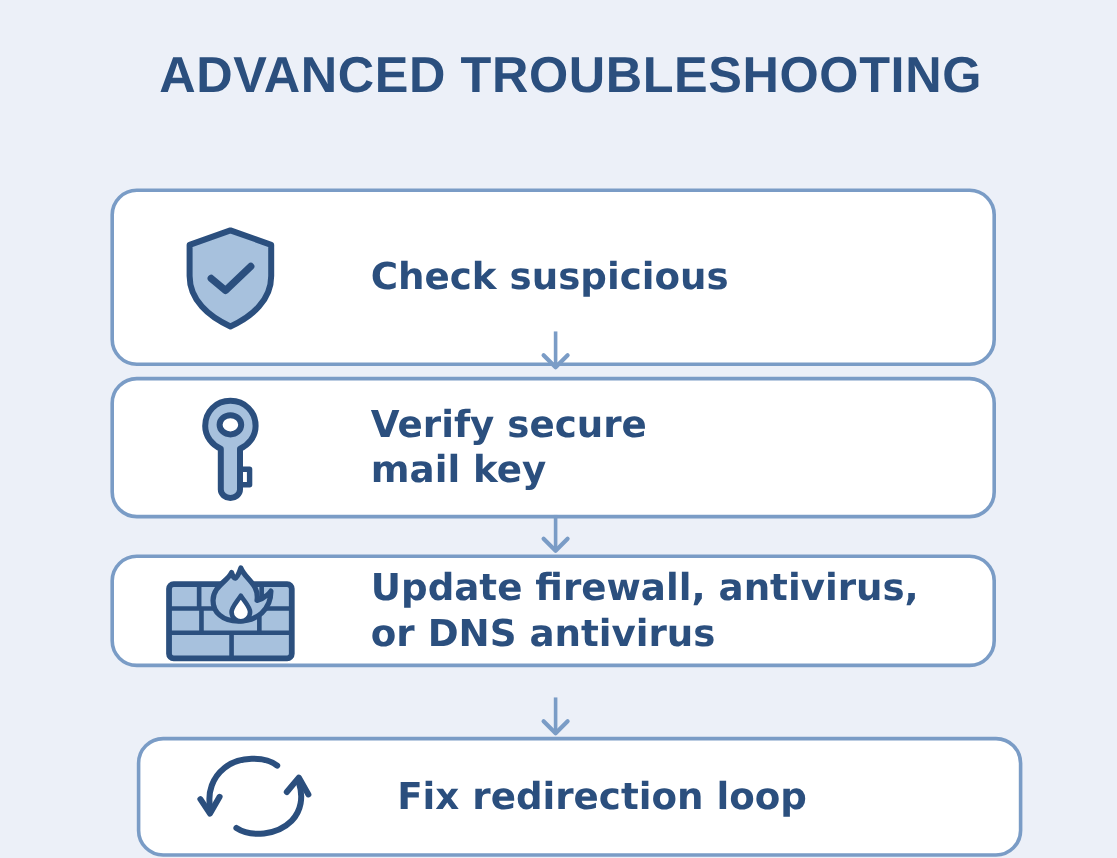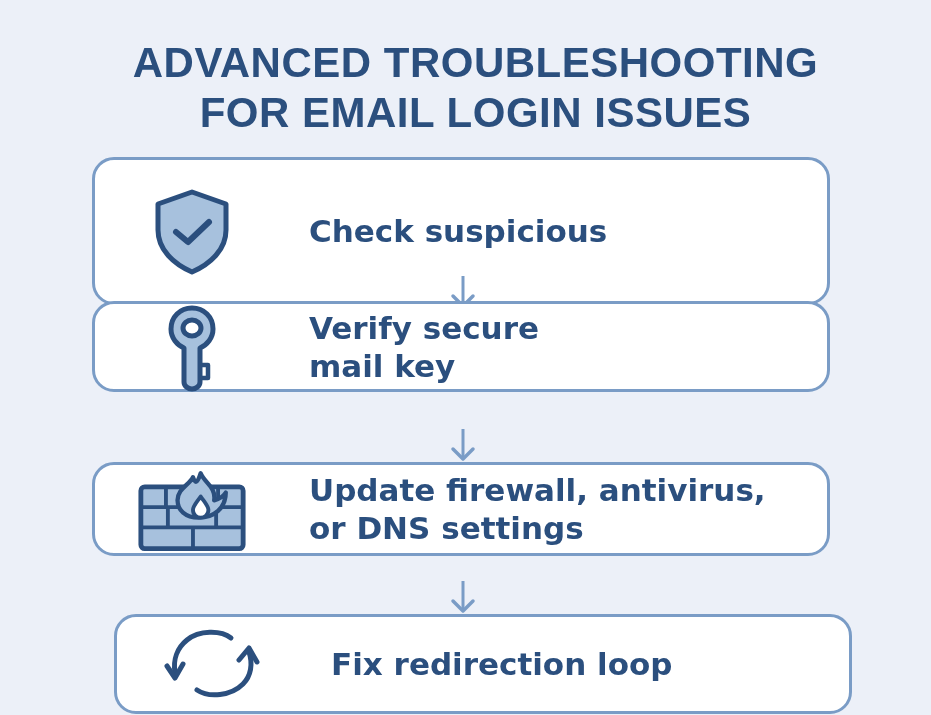--- a/index.html
+++ b/index.html
@@ -66,41 +66,40 @@
       left: 448px;
       width: 30px;
       height: 36px;
     }
   </style>
 </head>
 <body>
 
 <div class="title">
   <span>ADVANCED TROUBLESHOOTING</span>
-  <span>FOR EMAIL LOGIN ISSUES</span>
 </div>
 
 <div class="card" style="top:157px;height:148px;">
   <div class="icon">
     <svg width="104" height="90" viewBox="0 0 104 90">
       <path d="M52 6 L86 18 L86 44 C86 64 70 78 52 86 C34 78 18 64 18 44 L18 18 Z" fill="#a7c1dd" stroke="#2b4f7e" stroke-width="5" stroke-linejoin="round"></path>
       <path d="M36 46 L48 56 L69 36" fill="none" stroke="#2b4f7e" stroke-width="6" stroke-linecap="round" stroke-linejoin="round"></path>
     </svg>
   </div>
   <div class="label">
     <span>Check suspicious</span>
   </div>
 </div>
 
 <svg class="arrow" style="top:276px;" viewBox="0 0 30 36">
   <line x1="15" y1="0" x2="15" y2="30" stroke="#7a9cc6" stroke-width="3"></line>
   <path d="M5 20 L15 30 L25 20" fill="none" stroke="#7a9cc6" stroke-width="3.5" stroke-linecap="round" stroke-linejoin="round"></path>
 </svg>
 
-<div class="card" style="top:301px;height:91px;">
+<div class="card" style="top:314px;height:118px;">
   <div class="icon">
     <svg width="104" height="90" viewBox="0 0 104 90">
       <path d="M52 6 C64 6 73 15 73 27 C73 36 67 43 60 46 L60 80 C60 84 56 87 52 87 C48 87 44 84 44 80 L44 46 C37 43 31 36 31 27 C31 15 40 6 52 6 Z" fill="#a7c1dd" stroke="#2b4f7e" stroke-width="5" stroke-linejoin="round"></path>
       <ellipse cx="52" cy="26" rx="9" ry="8" fill="#ffffff" stroke="#2b4f7e" stroke-width="5"></ellipse>
       <path d="M60 63 L68 63 L68 76 L60 76" fill="none" stroke="#2b4f7e" stroke-width="4.5" stroke-linejoin="round"></path>
     </svg>
   </div>
   <div class="label">
     <span>Verify secure</span>
     <span>mail key</span>
@@ -122,21 +121,21 @@
       <line x1="84" y1="22" x2="84" y2="43" stroke="#2b4f7e" stroke-width="4"></line>
       <line x1="32" y1="43" x2="32" y2="64" stroke="#2b4f7e" stroke-width="4"></line>
       <line x1="82" y1="43" x2="82" y2="64" stroke="#2b4f7e" stroke-width="4"></line>
       <line x1="58" y1="64" x2="58" y2="86" stroke="#2b4f7e" stroke-width="4"></line>
       <path d="M66 8 C70 18 82 22 80 36 C88 34 92 28 92 28 C92 44 80 54 64 54 C50 54 42 46 42 36 C42 24 54 20 58 12 C60 18 62 20 66 8 Z" fill="#a7c1dd" stroke="#2b4f7e" stroke-width="4.5" stroke-linejoin="round"></path>
       <path d="M66 32 C70 38 74 42 74 46 C74 51 70 54 66 54 C62 54 58 51 58 46 C58 42 62 38 66 32 Z" fill="#ffffff" stroke="#2b4f7e" stroke-width="4" stroke-linejoin="round"></path>
     </svg>
   </div>
   <div class="label">
     <span>Update firewall, antivirus,</span>
-    <span>or DNS settings</span>
+    <span>or DNS antivirus</span>
   </div>
 </div>
 
 <svg class="arrow" style="top:581px;" viewBox="0 0 30 36">
   <line x1="15" y1="0" x2="15" y2="30" stroke="#7a9cc6" stroke-width="3"></line>
   <path d="M5 20 L15 30 L25 20" fill="none" stroke="#7a9cc6" stroke-width="3.5" stroke-linecap="round" stroke-linejoin="round"></path>
 </svg>
 
 <div class="card" style="top:614px;height:100px;margin-left:22px;">
   <div class="icon">

